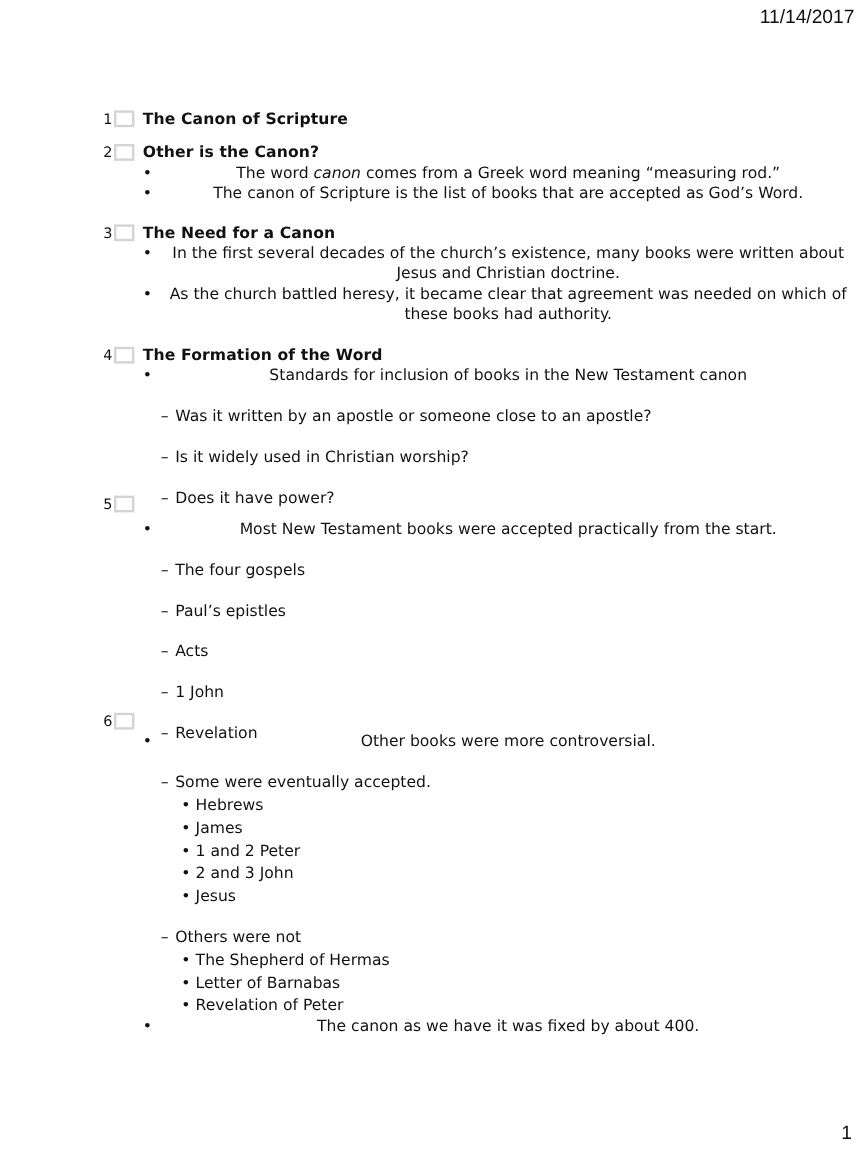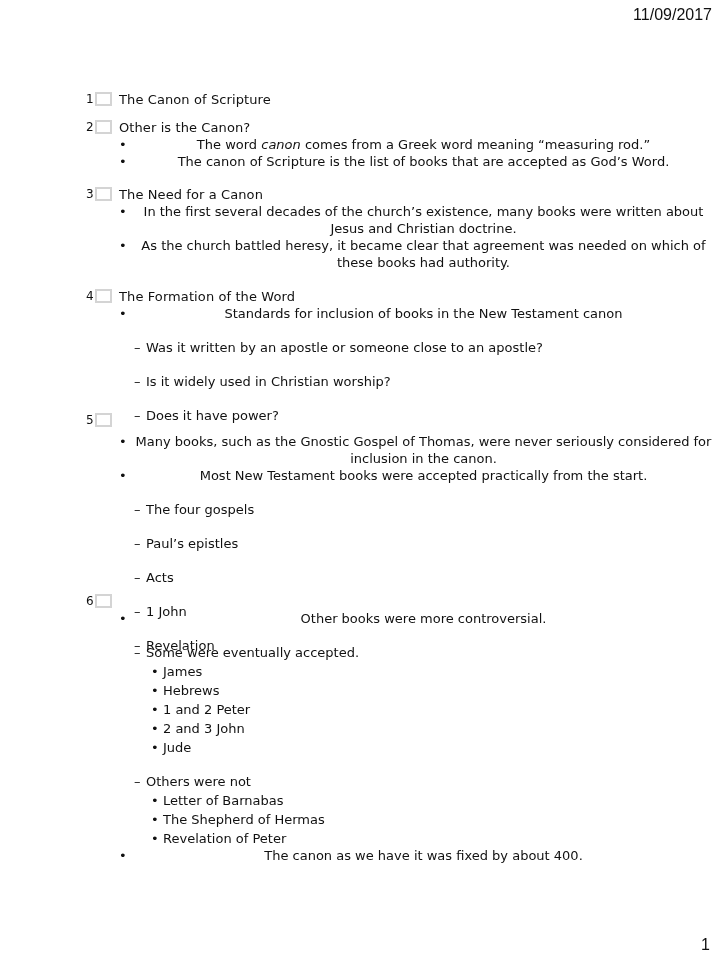--- a/index.html
+++ b/index.html
@@ -15,35 +15,35 @@
     position: absolute; bottom: 6px; right: 10px;
     font-family: "Liberation Sans", sans-serif; font-size: 16px; color: #111;
   }
   .slide { position: absolute; left: 86px; width: 630px; }
   .slide-head { display: flex; align-items: center; height: 18px; }
   .slide-num { font-size: 12px; width: 9px; text-align: left; }
   .thumb {
     width: 13px; height: 10px; border: 2px solid #d4d4d4; background: #fff;
     margin-left: 0px; margin-right: 7px;
   }
-  .slide-title { font-size: 13px; font-weight: normal; letter-spacing: 0.1px; }
+  .slide-title { font-size: 13px; font-weight: bold; letter-spacing: 0.1px; }
   .bullets { margin: 0; padding: 0; list-style: none; }
   .b1, .b2, .b3 { font-size: 13px; line-height: 17px; position: relative; }
   .b1 { padding-left: 45px; margin-top: 0; text-align: center; }
   .b1::before { content: "•"; position: absolute; left: 33px; }
   .b2 { padding-left: 60px; margin-top: 17px; }
   .b2::before { content: "–"; position: absolute; left: 48px; }
   .b3 { padding-left: 77px; margin-top: 2px; }
   .b3::before { content: "•"; position: absolute; left: 65px; }
   em { font-style: italic; }
 </style>
 </head>
 <body>
 
-<div class="date">11/09/2017</div>
+<div class="date">11/14/2017</div>
 
 <div class="slide" style="top:90px;">
   <div class="slide-head">
     <span class="slide-num">1</span>
     <span class="thumb"></span>
     <span class="slide-title">The Canon of Scripture</span>
   </div>
 </div>
 
 <div class="slide" style="top:118px;">
@@ -84,45 +84,44 @@
   </ul>
 </div>
 
 <div class="slide" style="top:411px;">
   <div class="slide-head">
     <span class="slide-num">5</span>
     <span class="thumb"></span>
     <span class="slide-title"></span>
   </div>
   <ul class="bullets" style="margin-top:4px;">
-    <li class="b1">Many books, such as the Gnostic Gospel of Thomas, were never seriously considered for inclusion in the canon.</li>
     <li class="b1">Most New Testament books were accepted practically from the start.</li>
     <li class="b2">The four gospels</li>
     <li class="b2">Paul’s epistles</li>
     <li class="b2">Acts</li>
     <li class="b2">1 John</li>
     <li class="b2">Revelation</li>
   </ul>
 </div>
 
 <div class="slide" style="top:592px;">
   <div class="slide-head">
     <span class="slide-num">6</span>
     <span class="thumb"></span>
     <span class="slide-title"></span>
   </div>
   <ul class="bullets">
     <li class="b1">Other books were more controversial.</li>
     <li class="b2">Some were eventually accepted.</li>
+    <li class="b3">Hebrews</li>
     <li class="b3">James</li>
-    <li class="b3">Hebrews</li>
     <li class="b3">1 and 2 Peter</li>
     <li class="b3">2 and 3 John</li>
-    <li class="b3">Jude</li>
+    <li class="b3">Jesus</li>
     <li class="b2">Others were not</li>
+    <li class="b3">The Shepherd of Hermas</li>
     <li class="b3">Letter of Barnabas</li>
-    <li class="b3">The Shepherd of Hermas</li>
     <li class="b3">Revelation of Peter</li>
     <li class="b1">The canon as we have it was fixed by about 400.</li>
   </ul>
 </div>
 
 <div class="page-num">1</div>
 
 </body></html>

